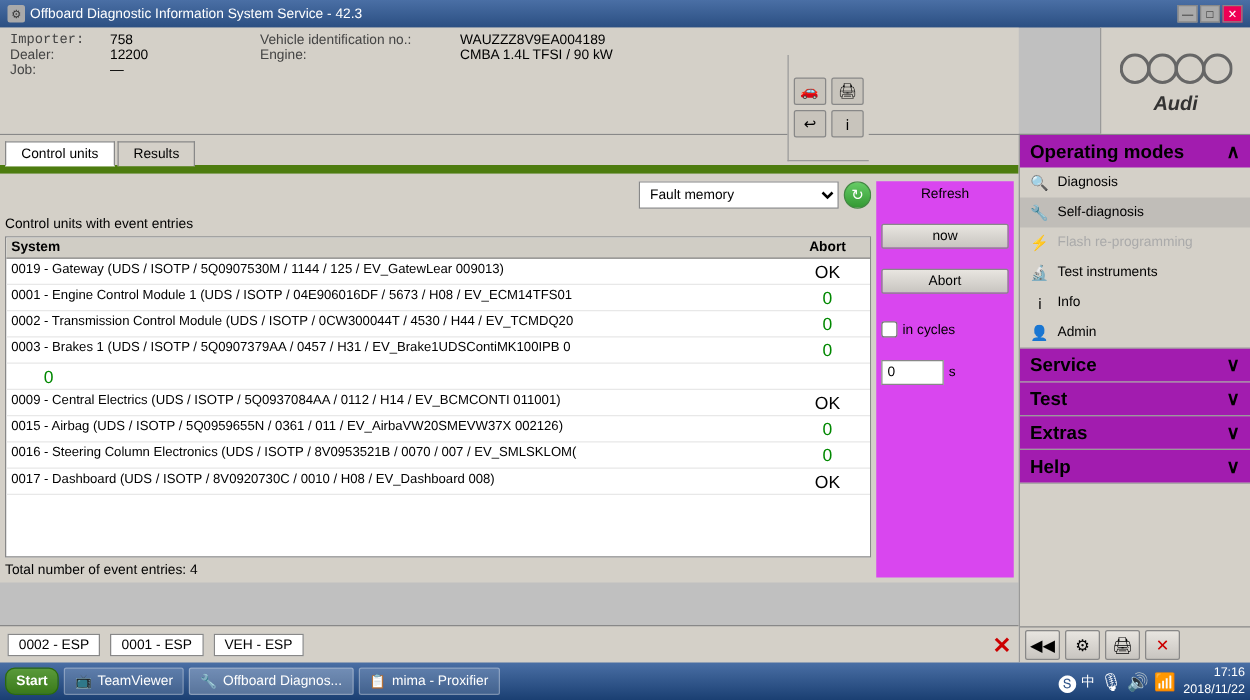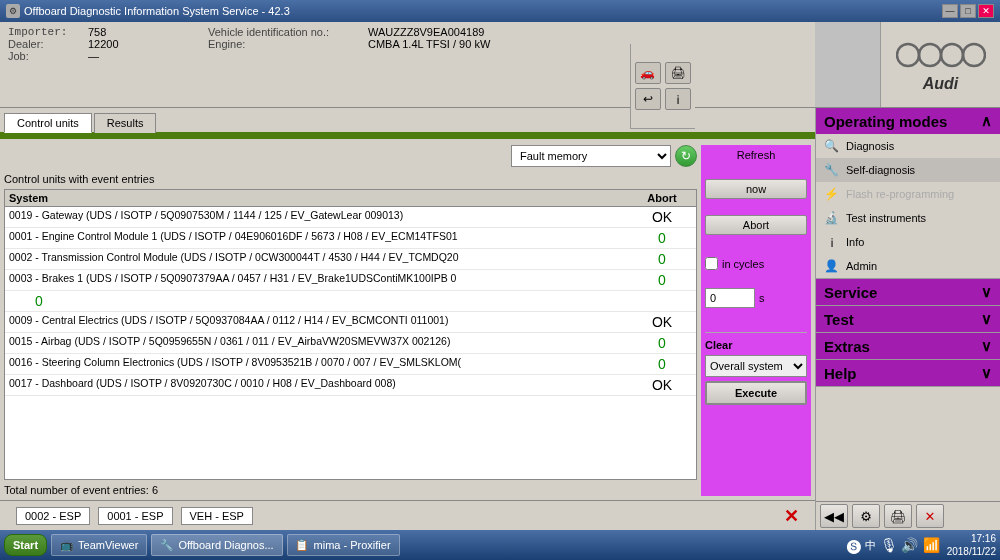--- a/index.html
+++ b/index.html
@@ -235,23 +235,24 @@
       font-size: 12px;
     }
     .sidebar-item-label { font-size: 11px; }
 
     
     .status-bar {
       display: flex;
       align-items: center;
       background: #d4d0c8;
       border-top: 1px solid #888;
-      padding: 2px 16px;
+      padding: 2px 6px;
       height: 30px;
       position: relative;
+      margin-top: 34px;
     }
     .status-left {
       display: flex;
       align-items: center;
       gap: 8px;
       flex: 1;
     }
     .status-text {
       font-size: 11px;
       background: #fff;
@@ -485,40 +486,35 @@
                     <div class="sys">0016 - Steering Column Electronics  (UDS / ISOTP / 8V0953521B / 0070 / 007 / EV_SMLSKLOM(</div>
                     <div class="evt evt-num">0</div>
                   </div>
                   <div class="cu-row">
                     <div class="sys">0017 - Dashboard  (UDS / ISOTP / 8V0920730C / 0010 / H08 / EV_Dashboard 008)</div>
                     <div class="evt evt-ok">OK</div>
                   </div>
                 </div>
             </div>
 
-            <div style="font-size:11px;margin-top:4px;">Total number of event entries: 6</div>
+            <div style="font-size:11px;margin-top:4px;">Total number of event entries: 4</div>
           </div>
 
           <div class="right-controls">
             <div class="refresh-label">Refresh</div>
             <button class="ctrl-btn">now</button>
             <button class="ctrl-btn">Abort</button>
             <div class="checkbox-row" style="margin-top:6px;">
               <input type="checkbox" style="">
               <span>in cycles</span>
             </div>
             <div style="display:flex;align-items:center;gap:4px;margin-top:2px;">
               <input type="text" class="small-input" value="0" style="">
               <span>s</span>
             </div>
-            <div style="border-top:1px solid #aaa;margin-top:8px;padding-top:6px;">
-              <div style="font-size:11px;font-weight:bold;margin-bottom:4px;">Clear</div>
-              <select class="overall-select"><option>Overall system</option></select>
-              <button class="execute-btn" style="margin-top:4px;">Execute</button>
-            </div>
           </div>
         </div>
 
         <div class="status-bar">
           <div class="status-left">
             <span class="status-text" id="status-0">0002 - ESP</span>
             <span class="status-text" id="status-1">0001 - ESP</span>
             <span class="status-text" id="status-2">VEH - ESP</span>
           </div>
           <span class="error-x">✕</span>

